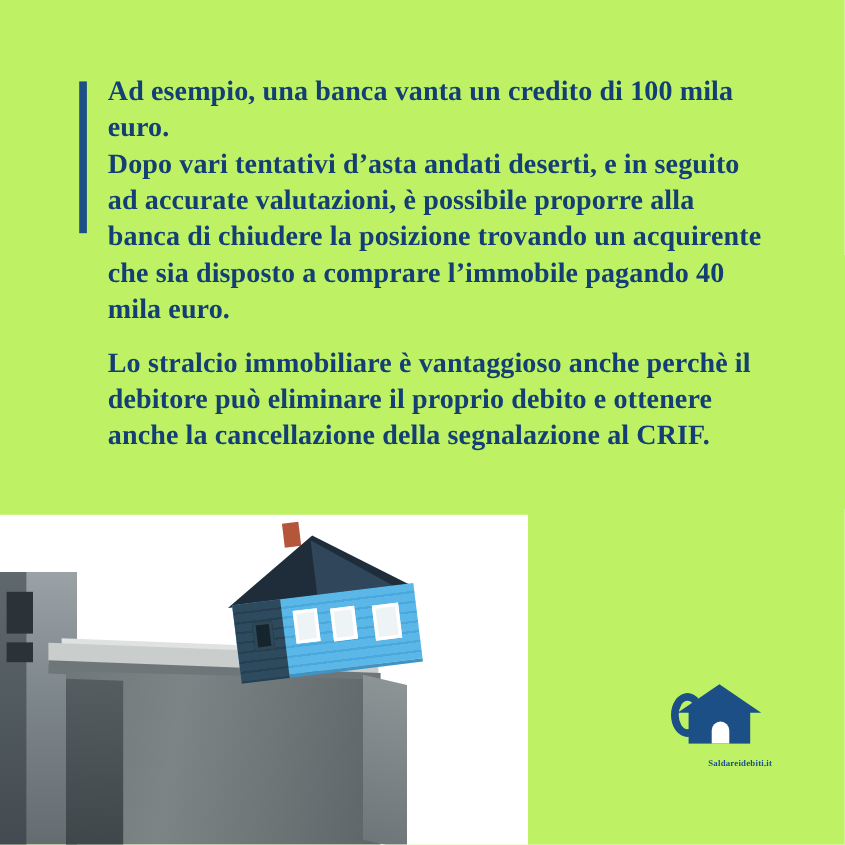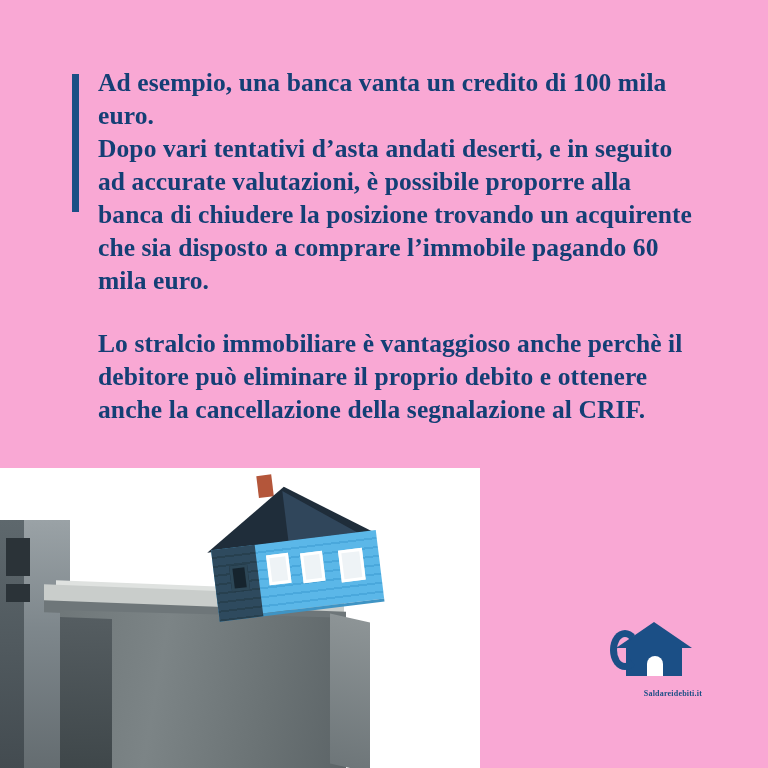--- a/index.html
+++ b/index.html
@@ -14,21 +14,21 @@
     font-family: "Liberation Serif", serif;
     background: #ffffff;
     position: relative;
   }
 
   #card {
     position: absolute;
     left: 0; top: 0;
     width: 768px;
     height: 768px;
-    background: #f9a8d4;
+    background: #bef264;
     overflow: hidden;
   }
 
   
   .quote-wrap {
     position: absolute;
     left: 72px;
     top: 66px;
     width: 630px;
   }
@@ -49,21 +49,21 @@
     line-height: 1.295;
     font-weight: bold;
     letter-spacing: 0.1px;
     margin: 0;
     font-family: "Liberation Serif", serif;
   }
   .para + .para {
     margin-top: 0;
   }
   .para.gap {
-    margin-top: 30px;
+    margin-top: 16px;
   }
 
   
   .photo {
     position: absolute;
     left: 0;
     bottom: 0;
     width: 480px;
     height: 300px;
     overflow: hidden;
@@ -293,21 +293,21 @@
 </style>
 </head>
 <body>
 
 <div id="card">
 
   <div class="quote-wrap">
     <div class="quote-bar"></div>
     <div class="quote-body">
       <p class="para">Ad esempio, una banca vanta un credito di 100 mila euro.</p>
-      <p class="para">Dopo vari tentativi d’asta andati deserti, e in seguito ad accurate valutazioni, è possibile proporre alla banca di chiudere la posizione trovando un acquirente che sia disposto a comprare l’immobile pagando 60 mila euro.</p>
+      <p class="para">Dopo vari tentativi d’asta andati deserti, e in seguito ad accurate valutazioni, è possibile proporre alla banca di chiudere la posizione trovando un acquirente che sia disposto a comprare l’immobile pagando 40 mila euro.</p>
       <p class="para gap">Lo stralcio immobiliare è vantaggioso anche perchè il debitore può eliminare il proprio debito e ottenere anche la cancellazione della segnalazione al CRIF.</p>
     </div>
   </div>
 
   <div class="photo">
     <div class="sky"></div>
 
     <div class="concrete-left"></div>
     <div class="concrete-left-dark"></div>
     <div class="window-strip"></div>

